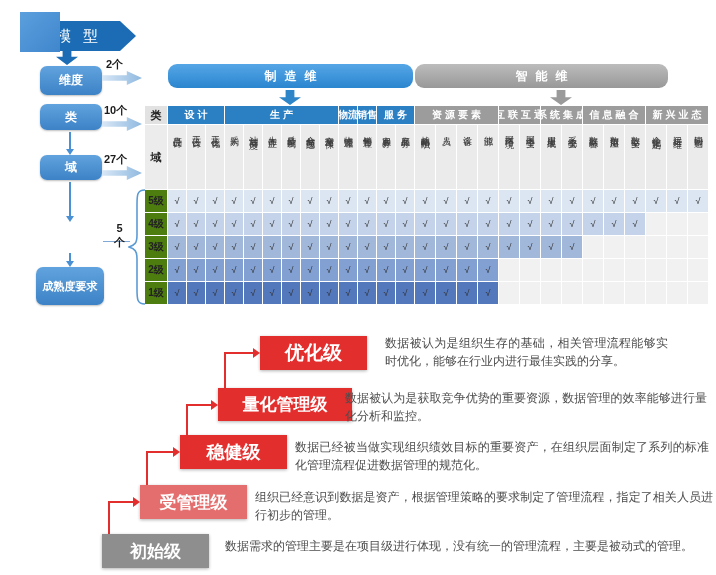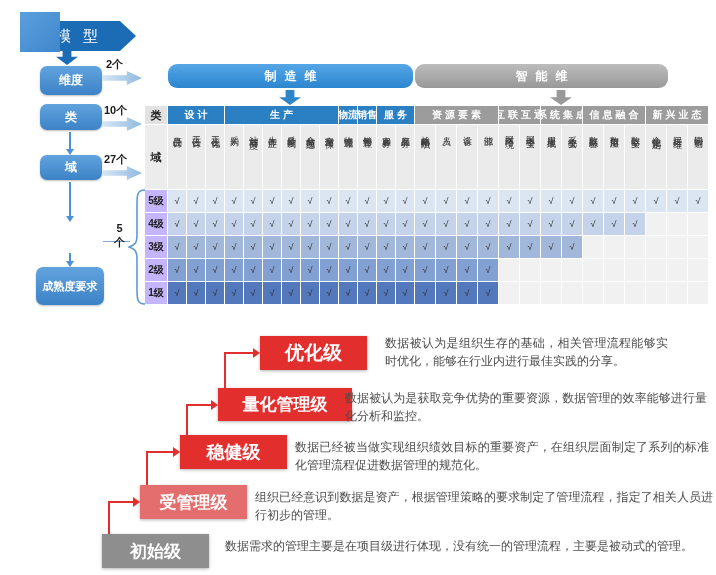--- a/index.html
+++ b/index.html
@@ -46,21 +46,21 @@
   .g-lbl { background:#e2e2e2; font-size:11px; font-weight:bold; color:#222;
     display:flex; align-items:center; justify-content:center; }
   .g-group { color:#fff; font-size:10px; font-weight:bold; white-space:nowrap; overflow:hidden;
     display:flex; align-items:center; justify-content:center; }
   .g-group.blue { background:#2b80c4; }
   .g-group.gray { background:#9c9c9c; }
   .g-group.wide { letter-spacing:3px; padding-left:3px; }
   .g-domain { background:#ebebeb; display:flex; justify-content:center; align-items:flex-start; padding-top:4px; }
   .g-domain span { writing-mode:vertical-rl; text-orientation:upright; font-size:9px;
     color:#3c3c3c; letter-spacing:1px; line-height:1; }
-  .g-lvl { background:#c4b5fd; font-size:10px; font-weight:bold; color:#222;
+  .g-lvl { background:#4d7c0f; font-size:10px; font-weight:bold; color:#222;
     display:flex; align-items:center; justify-content:center; }
   .g-cell { display:flex; align-items:center; justify-content:center;
     font-size:9px; color:#2f2f2f; }
   .g-cell.empty { background:#f1f1f1; }
 
   
   .mbox { position:absolute; color:#fff; font-weight:bold;
     display:flex; align-items:center; justify-content:center;
     box-shadow:0 1px 3px rgba(0,0,0,.3); }
   .mdesc { position:absolute; font-size:12px; color:#4d4d4d; line-height:1.5; text-align:justify; }

